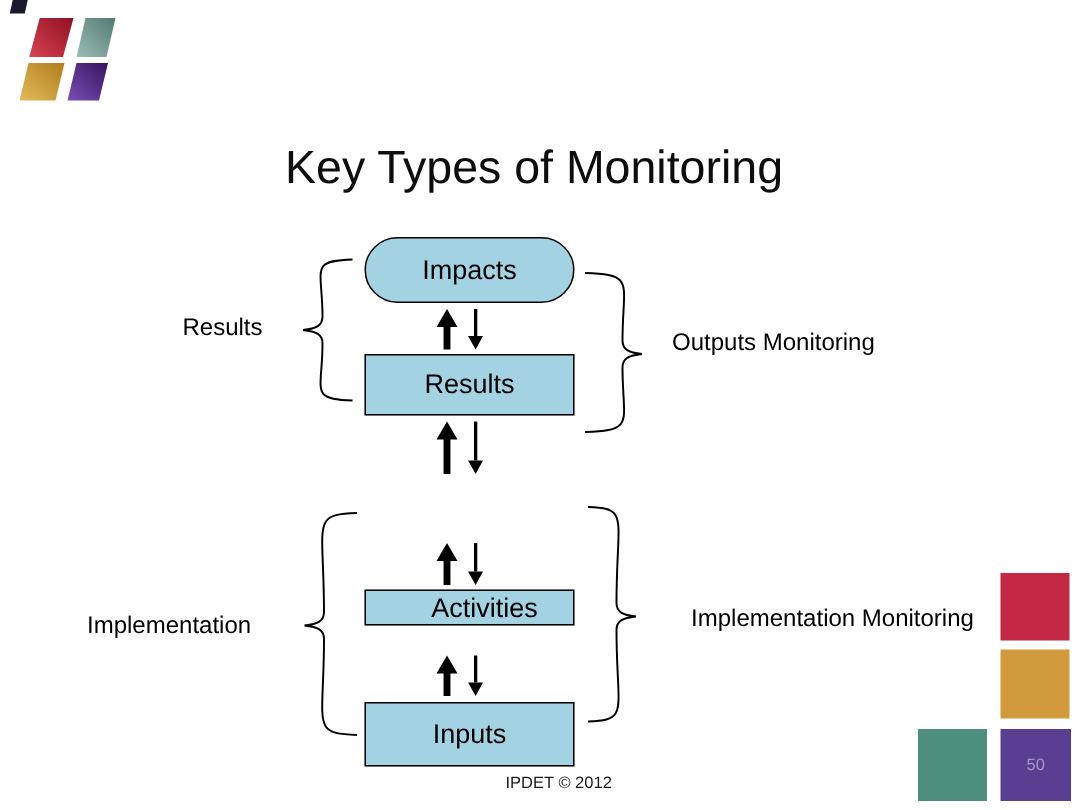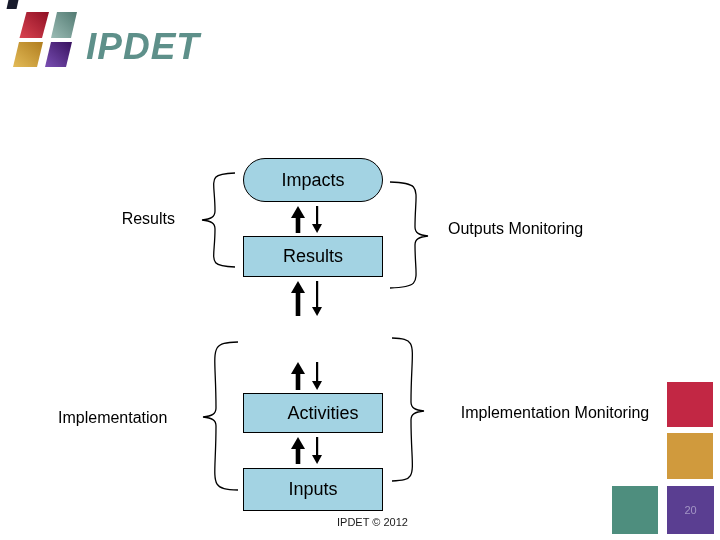--- a/index.html
+++ b/index.html
@@ -21,21 +21,21 @@
     font-size:31px;color:#0d0d0d;letter-spacing:0px;
   }
   
   .dbox{
     position:absolute;left:243px;width:140px;background:#A3D3E3;border:1.5px solid #000;
     display:flex;align-items:center;justify-content:center;font-size:18px;color:#000;
   }
   .box-impacts{top:158px;height:44px;border-radius:22px;}
   .box-outcomes{top:236px;height:41px;}
   .box-outputs{top:320px;height:38px;}
-  .box-activities{top:393px;height:40px;padding-left:20px;}
+  .box-activities{top:393px;height:24px;padding-left:20px;}
   .box-inputs{top:468px;height:43px;}
   
   .side-label{position:absolute;font-size:16px;color:#000;white-space:nowrap;}
   .lbl-results{left:60px;top:210px;width:115px;text-align:right;}
   .lbl-implementation{left:58px;top:409px;}
   .lbl-results-monitoring{left:448px;top:220px;}
   .lbl-impl-monitoring{left:443px;top:402px;width:224px;text-align:center;line-height:22px;white-space:normal;}
   
   .overlay{position:absolute;left:0;top:0;}
   .brace{fill:none;stroke:#000;stroke-width:1.3px;}
@@ -76,23 +76,23 @@
           <stop offset="0" stop-color="#7a4fb3"></stop>
             <stop offset="1" stop-color="#38125f"></stop>
         </linearGradient>
       </defs>
       <polygon points="8.5,0 18.5,0 16.5,9 6.5,9" fill="#171A2B"></polygon>
       <polygon points="26.5,12 49,12 42,38 19.5,38" fill="url(#gRed)"></polygon>
       <polygon points="57,12 77,12 71,38 51,38" fill="url(#gTeal)"></polygon>
       <polygon points="19,42 43,42 37,67 13,67" fill="url(#gGold)"></polygon>
       <polygon points="51,42 72,42 66,67 45,67" fill="url(#gPurple)"></polygon>
     </svg>
-    <div class="logo-text">IPDET</div>
   </div>
 
+  <div class="title">Key Types of Monitoring</div>
 
   <div class="dbox box-impacts">
     <span>Impacts</span>
   </div>
   <div class="dbox box-outcomes">
     <span>Results</span>
   </div>
   <div class="dbox box-activities">
     <span>Activities</span>
   </div>
@@ -150,16 +150,16 @@
     <path class="brace" d="M390,182 C424,183 415,188 415,227 C415,233 419,235 428,236 C419,237 415,239 415,245 C415,282 424,287 390,288"></path>
     <path class="brace" d="M392,338 C420,339 411,344 411,402 C411,408 415,410 424,411 C415,412 411,414 411,420 C411,475 420,480 392,481"></path>
   </svg>
 
   <div class="footer">IPDET © 2012</div>
 
   <div class="csq csq-red"></div>
   <div class="csq csq-gold"></div>
   <div class="csq csq-teal"></div>
   <div class="csq csq-purple">
-    <span class="page-number">20</span>
+    <span class="page-number">50</span>
   </div>
 
 </div>
 
 </body></html>

